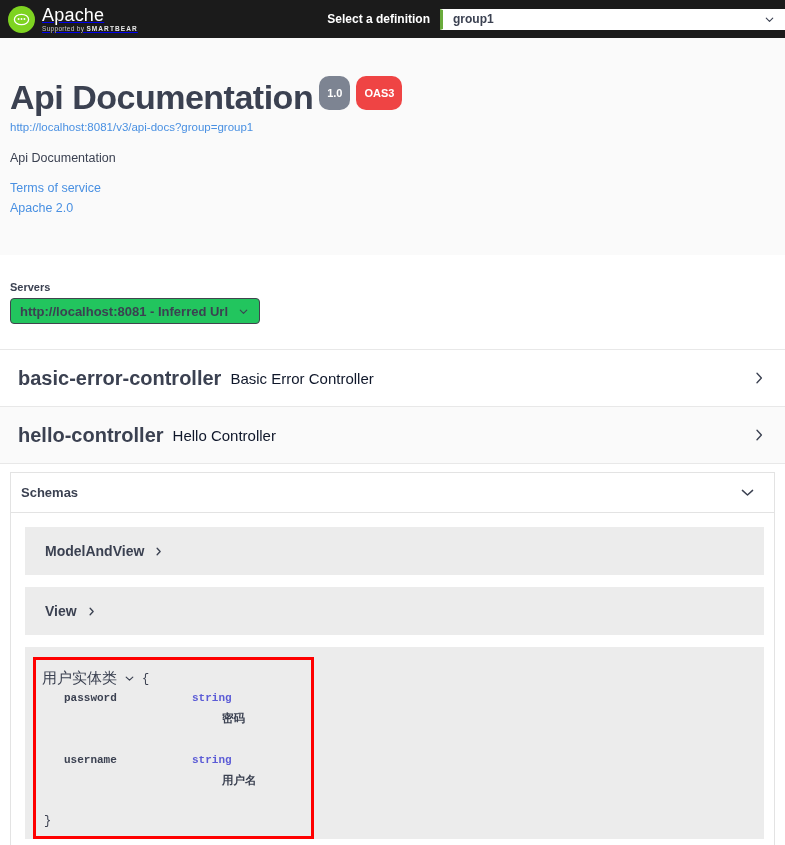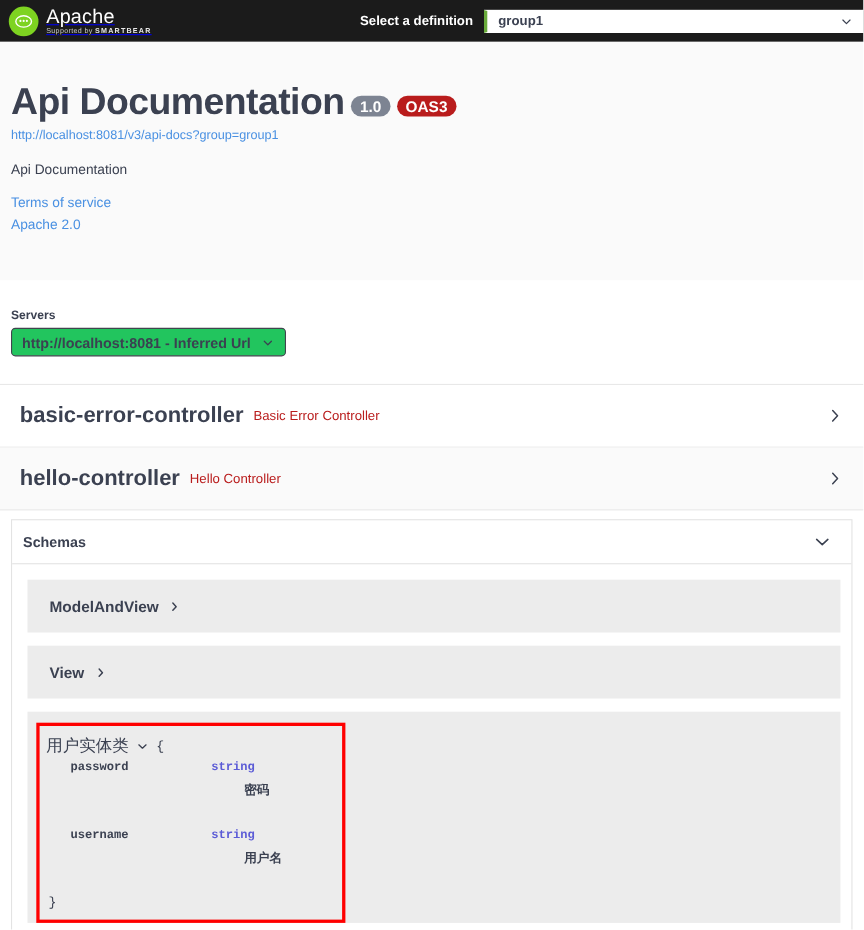--- a/index.html
+++ b/index.html
@@ -102,30 +102,30 @@
     font-weight: 700;
     color: #3b4151;
     line-height: 1;
     margin: 0;
     letter-spacing: -0.5px;
   }
   .pill {
     display: inline-flex;
     align-items: center;
     justify-content: center;
-    height: 19px;
+    height: 34px;
     padding: 0 8px;
     border-radius: 10px;
-    font-size: 14px;
+    font-size: 11px;
     font-weight: 700;
     color: #ffffff;
     margin-bottom: 4px;
   }
   .pill-version { background: #7d8492; }
-  .pill-oas { background: #b91c1c; }
+  .pill-oas { background: #ef4444; }
 
   .api-url {
     display: block;
     margin-top: 7px;
     font-size: 11.5px;
     color: #4990e2;
     text-decoration: none;
   }
   .api-desc {
     margin-top: 18px;
@@ -187,22 +187,22 @@
     cursor: pointer;
   }
   .tag-row.shaded { background: #fafafa; }
   .tag-name {
     font-size: 20px;
     font-weight: 700;
     color: #3b4151;
     white-space: nowrap;
   }
   .tag-desc {
-    font-size: 12px;
-    color: #b91c1c;
+    font-size: 15px;
+    color: #0f172a;
     margin-left: 9px;
     white-space: nowrap;
   }
   .tag-spacer { flex: 1 1 auto; }
   .chev { color: #3b4151; display: flex; align-items: center; }
 
   
   .schemas-panel {
     margin: 8px 10px 0 10px;
     border: 1px solid #e3e3e3;

